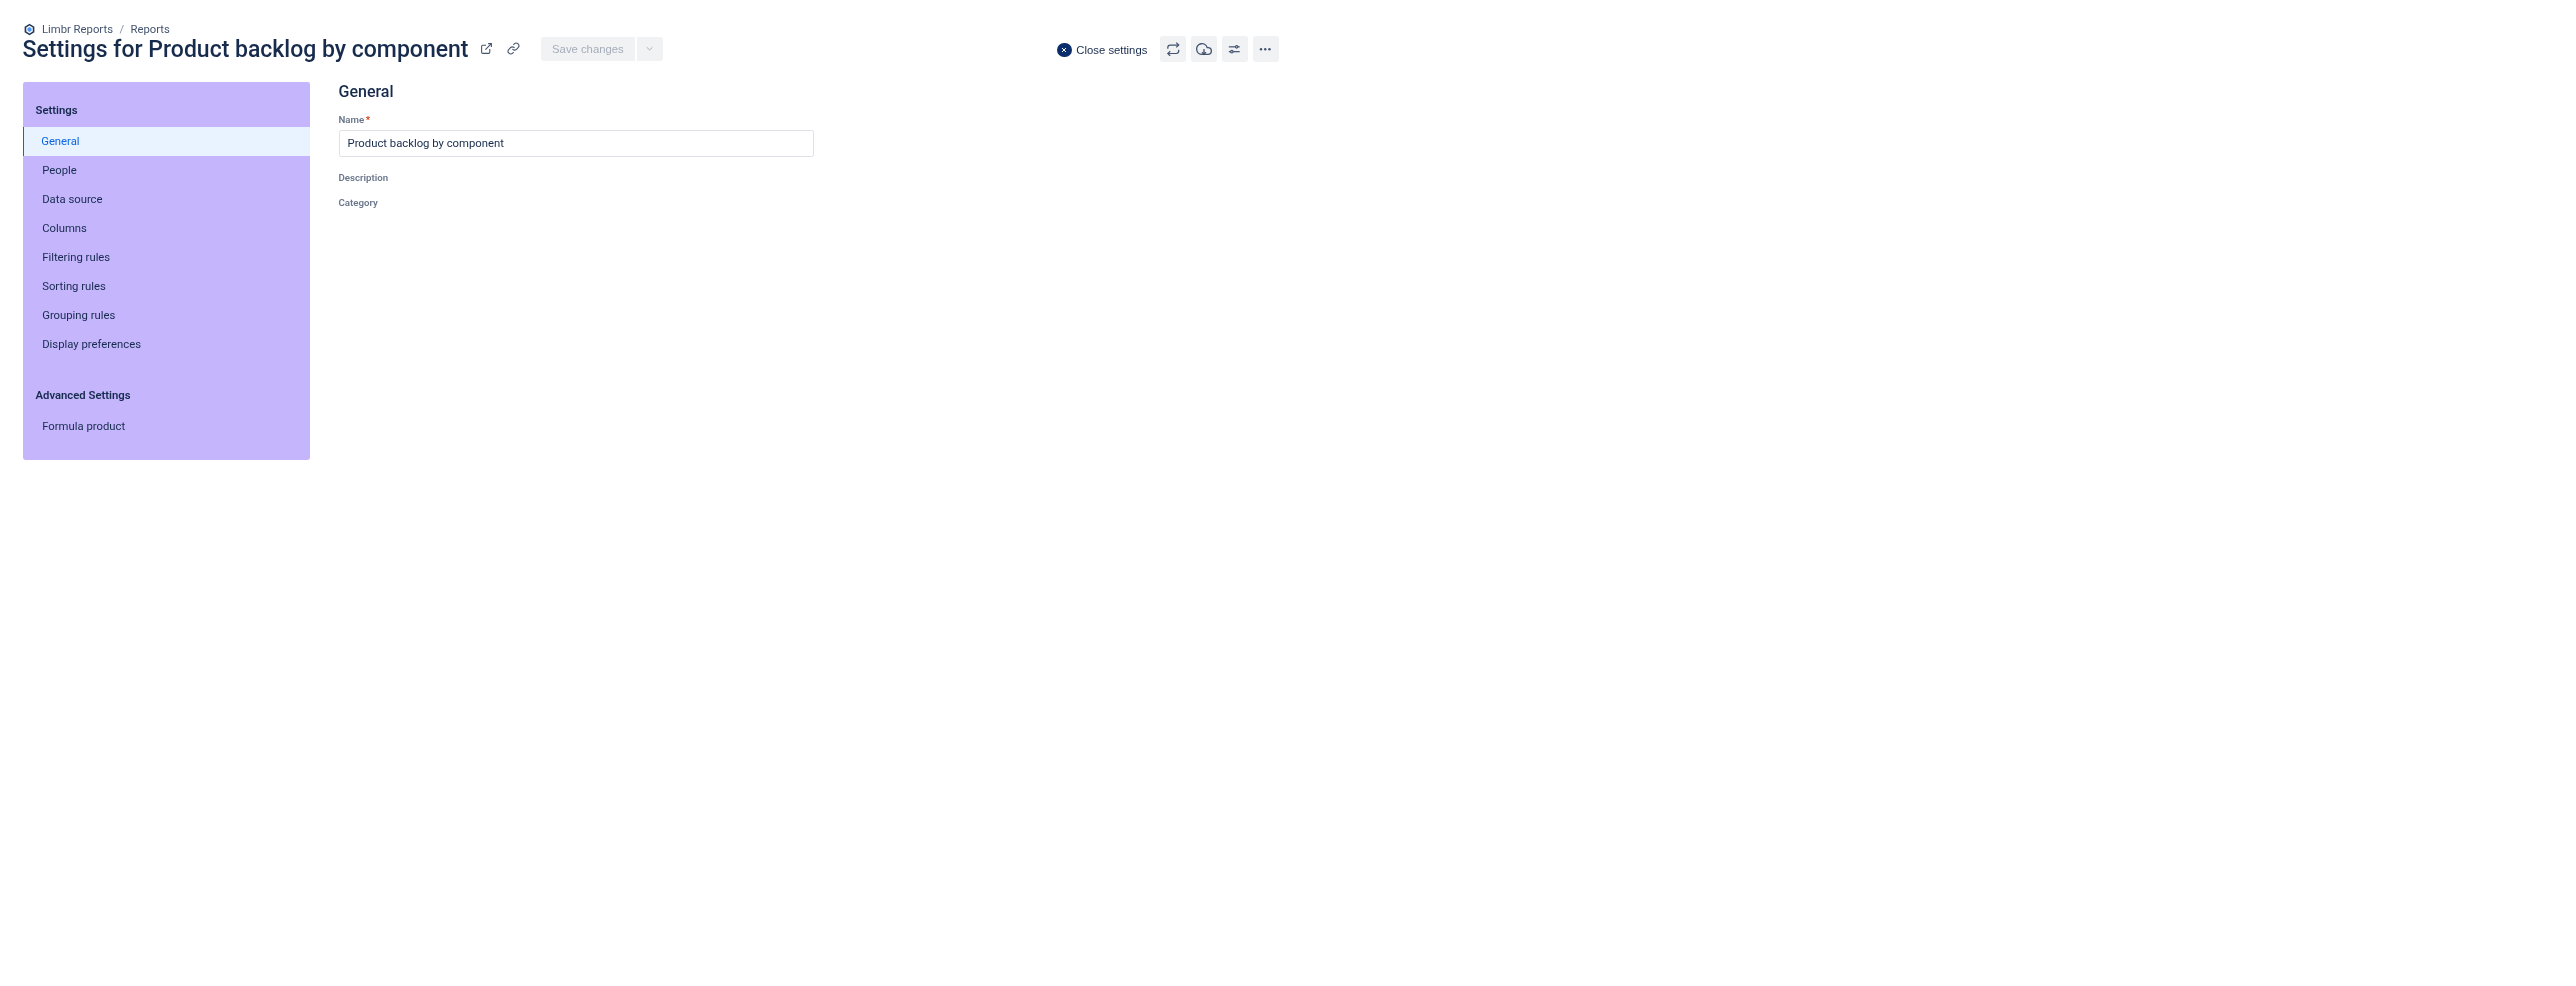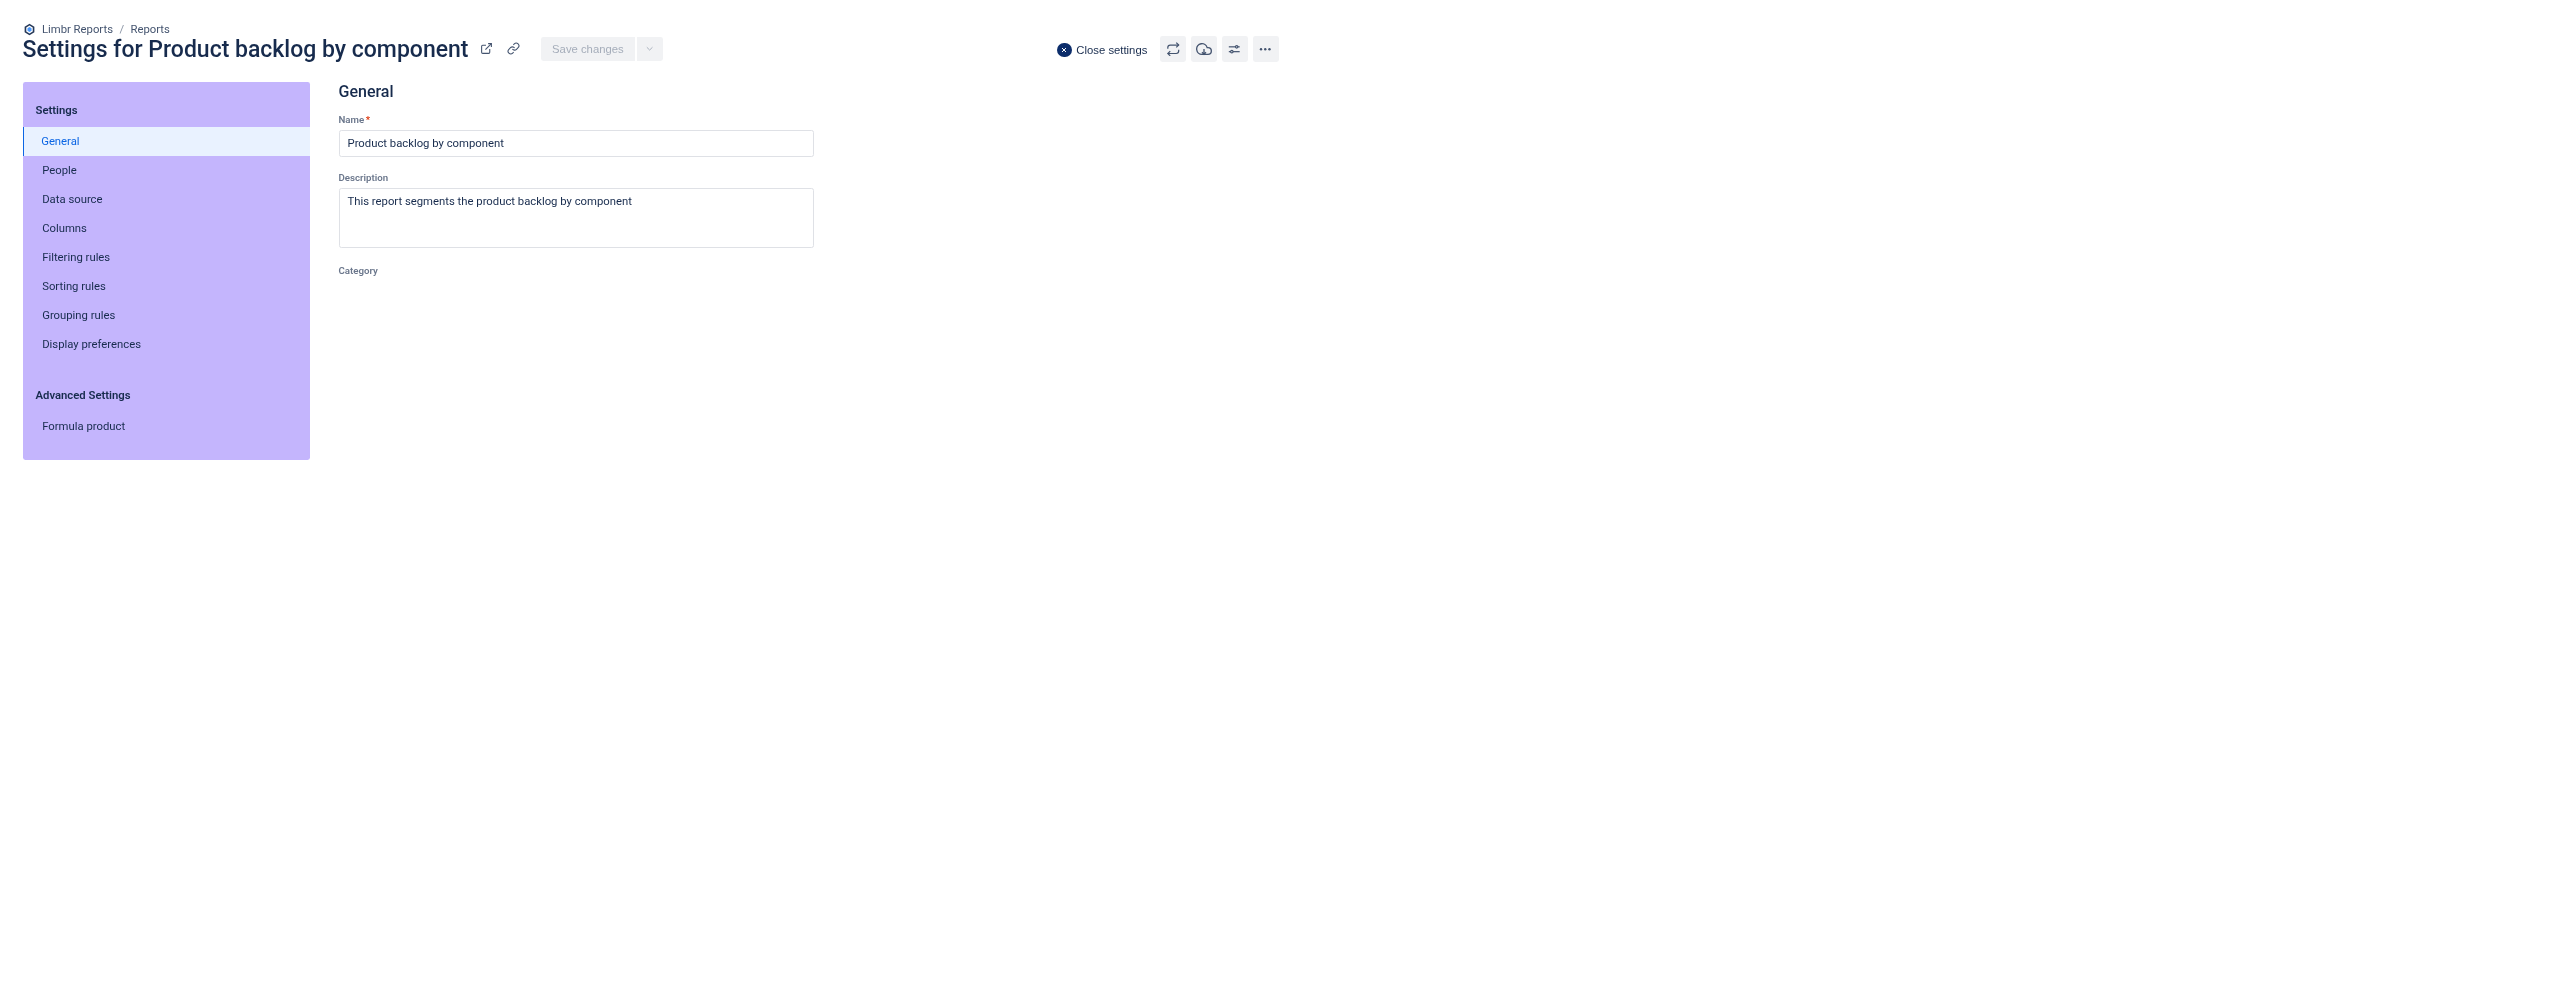--- a/index.html
+++ b/index.html
@@ -232,21 +232,20 @@
 
       <div class="field">
         <label class="label">
           <span>Name</span><span class="req">*</span>
         </label>
         <input class="input" type="text" value="Product backlog by component" style="">
       </div>
 
       <div class="field">
         <label class="label">Description</label>
-        <textarea class="textarea" style="">This report segments the product backlog by component</textarea>
       </div>
 
       <div class="field">
         <label class="label">Category</label>
       </div>
     </main>
   </div>
 
 </div>
 

